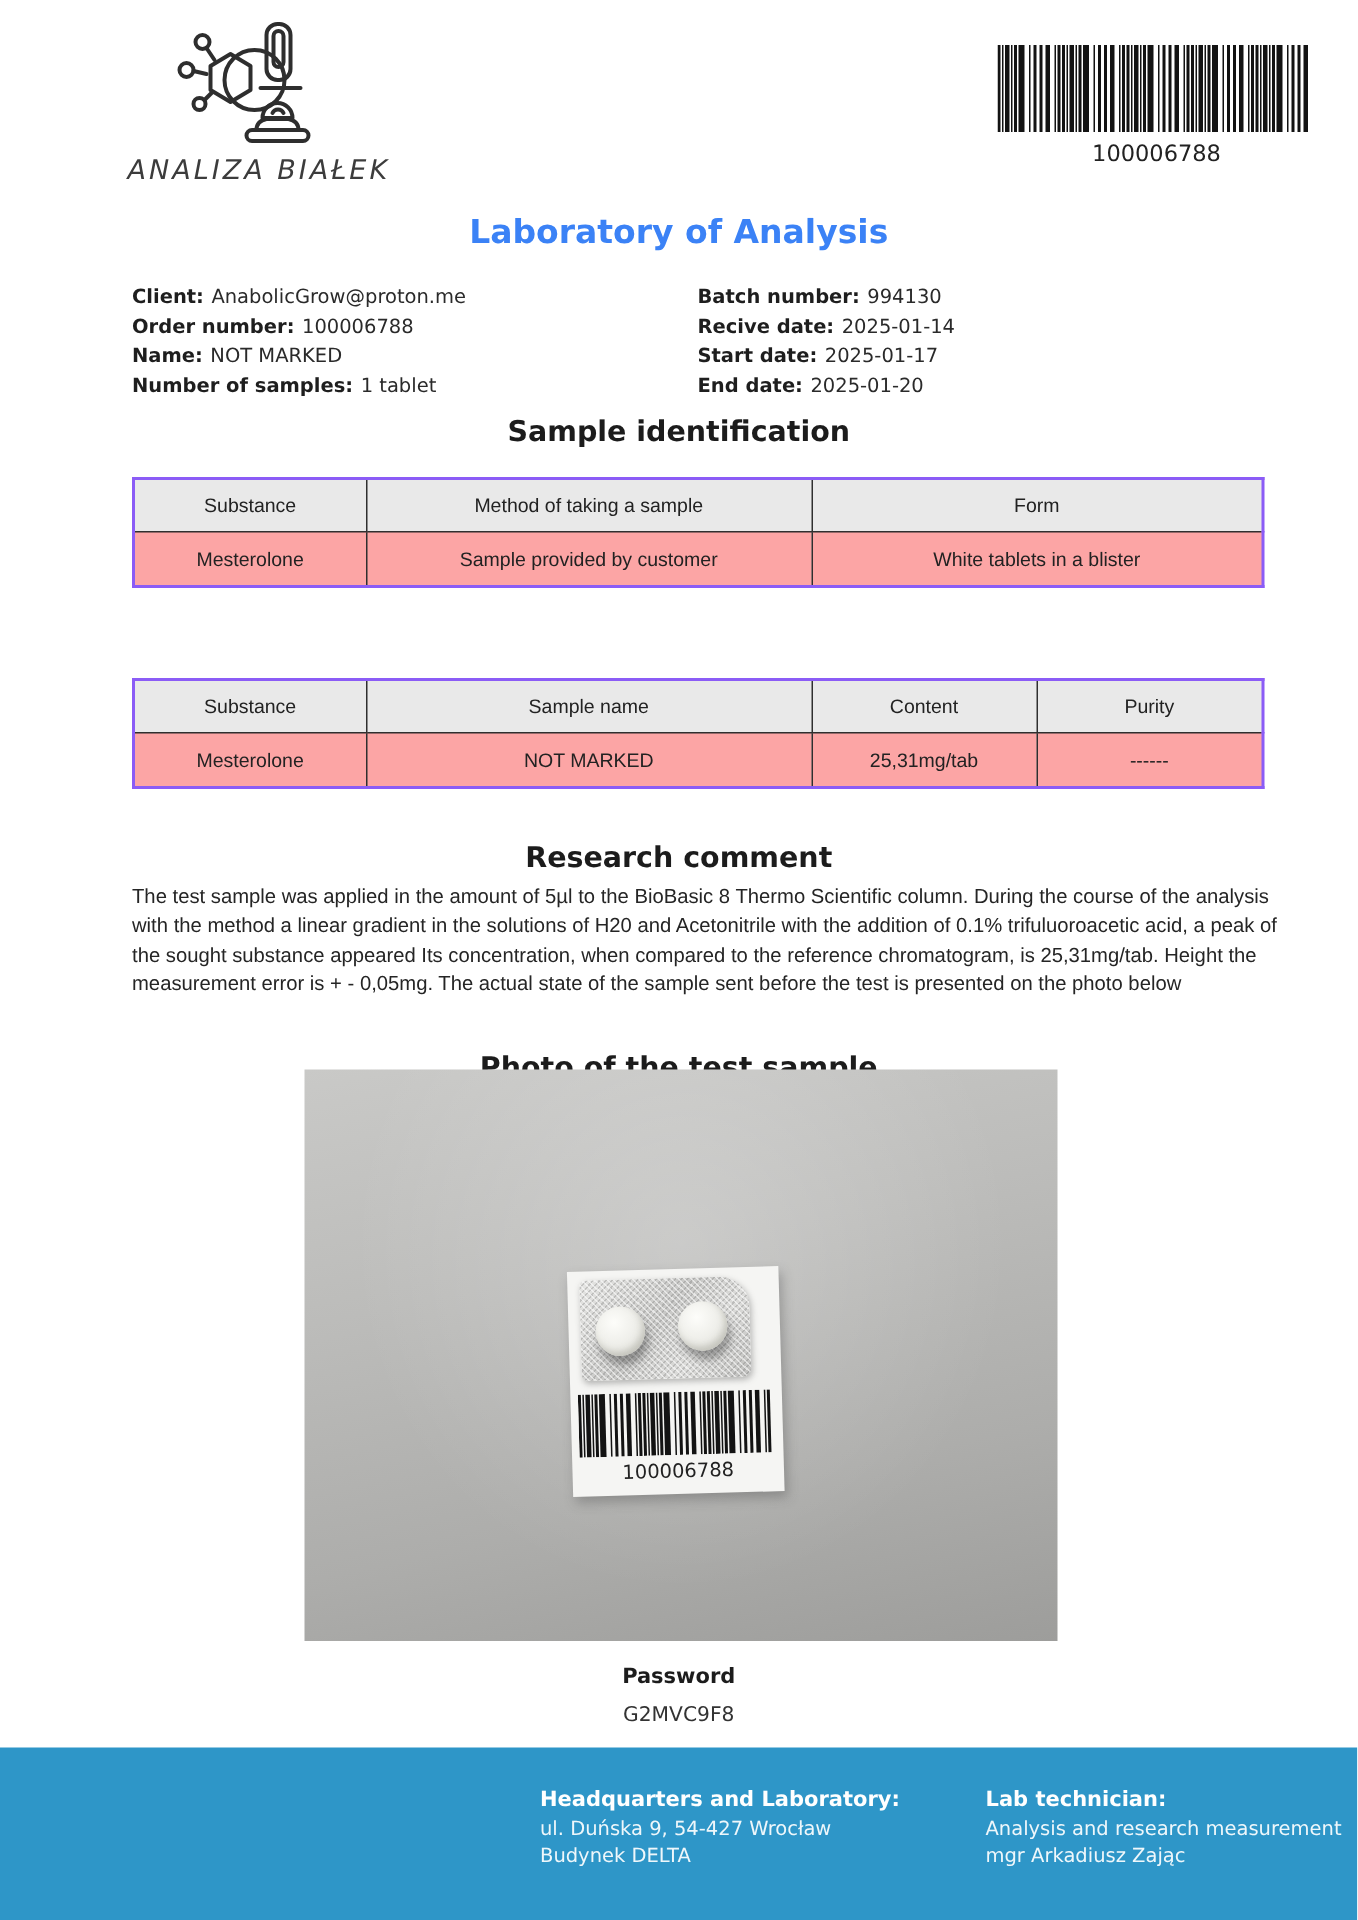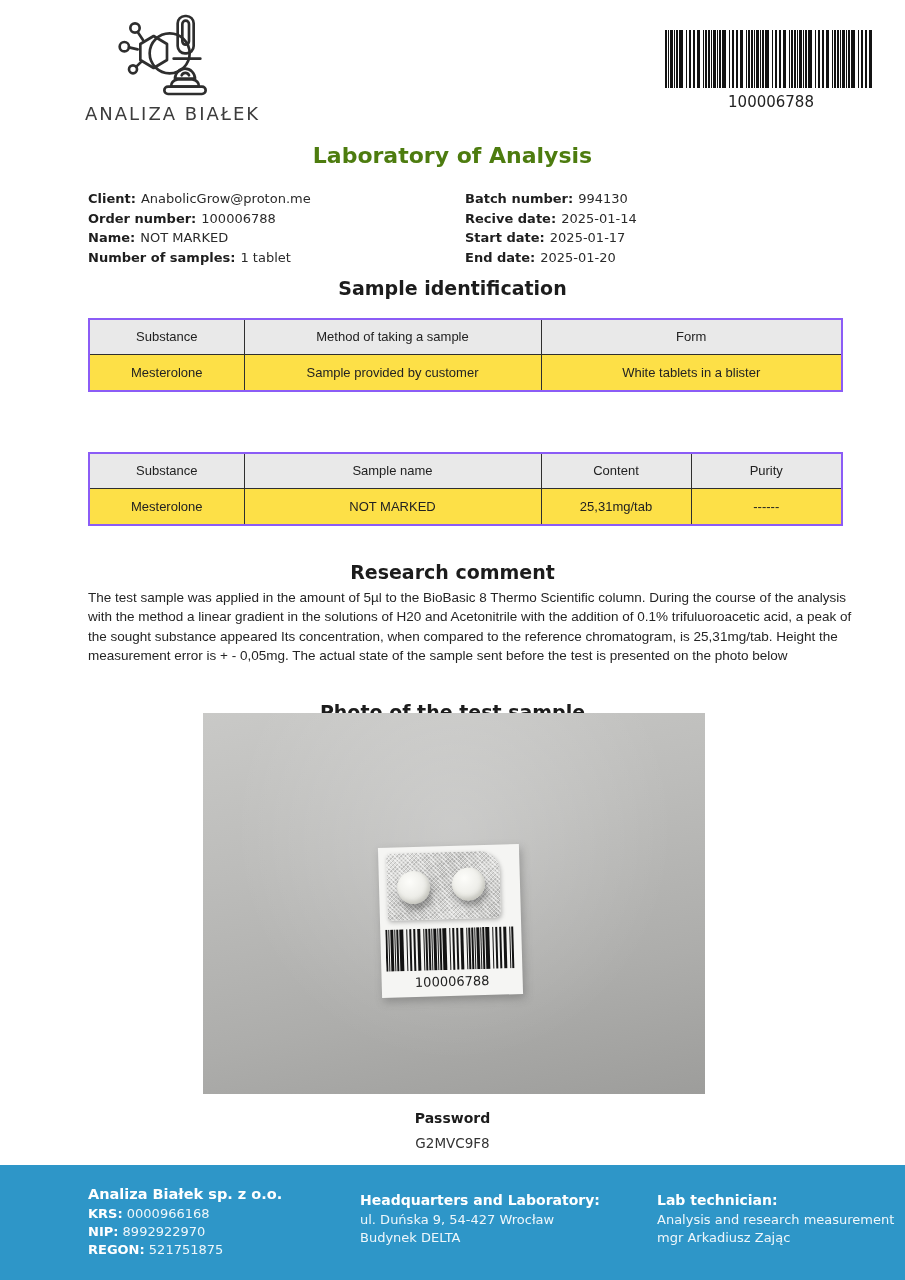--- a/index.html
+++ b/index.html
@@ -5,29 +5,29 @@
   * { margin:0; padding:0; box-sizing:border-box; }
   html,body { background:#ffffff; }
   .page {
     position:relative; width:905px; height:1280px; margin:0 auto;
     background:#ffffff; overflow:hidden;
     font-family:"DejaVu Sans", sans-serif; color:#1e1e1e;
   }
   
   .logo { position:absolute; top:12px; left:85px; width:152px; text-align:center; }
   .logo svg { width:118px; height:88px; display:block; margin:0 auto; }
-  .logo-text { margin-top:3px; font-size:18px; letter-spacing:2px; color:#3c3c3c; white-space:nowrap; }
+  .logo-text { margin-top:3px; font-size:18px; letter-spacing:2px; color:#3c3c3c; white-space:nowrap;font-style:italic; }
   .barcode-top { position:absolute; top:30px; right:28px; width:212px; text-align:center; }
   .bars { position:relative; background:#ffffff; overflow:hidden; }
   .bars i { position:absolute; top:0; bottom:0; background:#131313; }
   .barcode-top .bars { height:58px; }
   .barcode-num { margin-top:5px; font-size:15px; color:#222; }
   
   .title { position:absolute; top:143px; left:0; width:100%; text-align:center;
-           font-size:22px; font-weight:bold; color:#4d7c0f; }
+           font-size:22px; font-weight:bold; color:#3b82f6; }
   .sec { position:absolute; left:0; width:100%; text-align:center;
          font-size:19px; font-weight:bold; color:#1c1c1c; }
   .h-sample  { top:277px; }
   .h-results { top:410px; }
   .h-comment { top:561px; }
   .h-photo   { top:677px;margin-top:24px; }
   
   .info { position:absolute; top:189px; left:88px; right:60px; display:flex; }
   .info-left  { width:377px; }
   .info-right { flex:1; }
@@ -35,21 +35,21 @@
   .lbl { font-weight:bold; }
   .val { margin-left:5px; color:#2a2a2a; }
   
   .tbl { position:absolute; left:88px; width:755px; border-collapse:collapse;
          font-family:"Liberation Sans", sans-serif; font-size:13px; color:#222; }
   .t1 { top:318px; }
   .t2 { top:452px; }
   .tbl th, .tbl td { border:1px solid #2f2f2f; text-align:center; font-weight:normal; }
   .tbl { border:2px solid #8b5cf6; }
   .tbl th { background:#e9e9e9; height:35px; }
-  .tbl td { background:#fde047; height:37px; }
+  .tbl td { background:#fca5a5; height:37px; }
   .t1 .c1 { width:155px; } .t1 .c2 { width:297px; }
   .t2 .c1 { width:155px; } .t2 .c2 { width:297px; } .t2 .c3 { width:150px; }
   
   .comment { position:absolute; top:588px; left:88px; width:776px;
              font-family:"Liberation Sans", sans-serif; font-size:13.5px;
              line-height:19.4px; color:#252525; text-align:left; }
   
   .photo { position:absolute; top:713px; left:203px; width:502px; height:381px;
            background:
              radial-gradient(ellipse at 50% 30%, rgba(255,255,255,0.22), rgba(255,255,255,0) 62%),
@@ -291,26 +291,20 @@
       <div class="label-num">100006788</div>
     </div>
   </div>
 
   <div class="password">
     <div class="pw-label">Password</div>
     <div class="pw-value">G2MVC9F8</div>
   </div>
 
   <div class="footer" style="background: rgb(46, 150, 200);">
-    <div class="f-col f1">
-      <div class="f-name">Analiza Białek sp. z o.o.</div>
-      <div><span class="f-lbl">KRS:</span> <span class="f-val">0000966168</span></div>
-      <div><span class="f-lbl">NIP:</span> <span class="f-val">8992922970</span></div>
-      <div><span class="f-lbl">REGON:</span> <span class="f-val">521751875</span></div>
-    </div>
     <div class="f-col f2">
       <div class="f-title">Headquarters and Laboratory:</div>
       <div class="f-line">ul. Duńska 9, 54-427 Wrocław</div>
       <div class="f-line">Budynek DELTA</div>
     </div>
     <div class="f-col f3">
       <div class="f-title">Lab technician:</div>
       <div class="f-line">Analysis and research measurement</div>
       <div class="f-line">mgr Arkadiusz Zając</div>
     </div>

